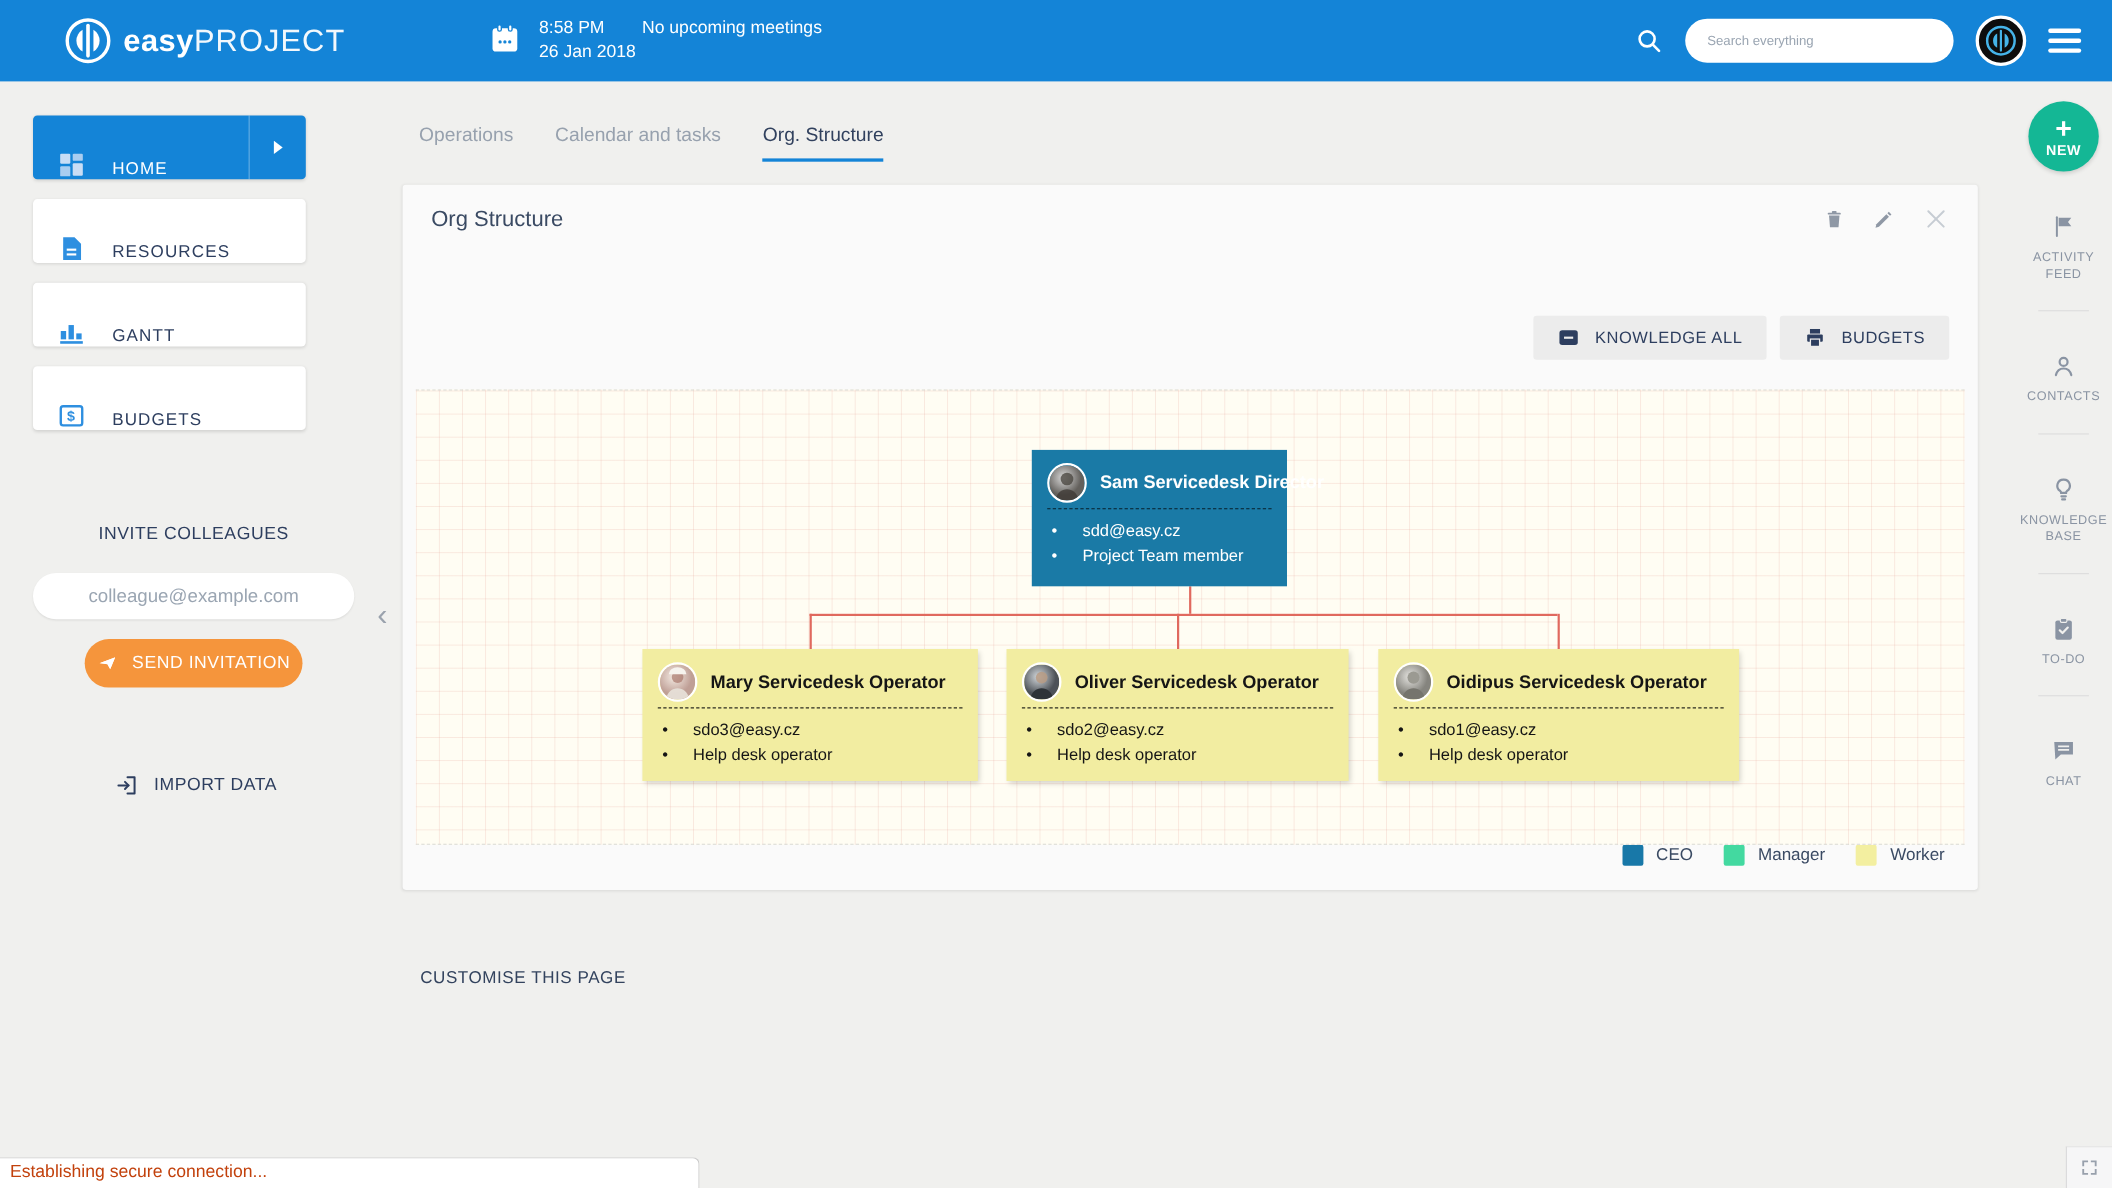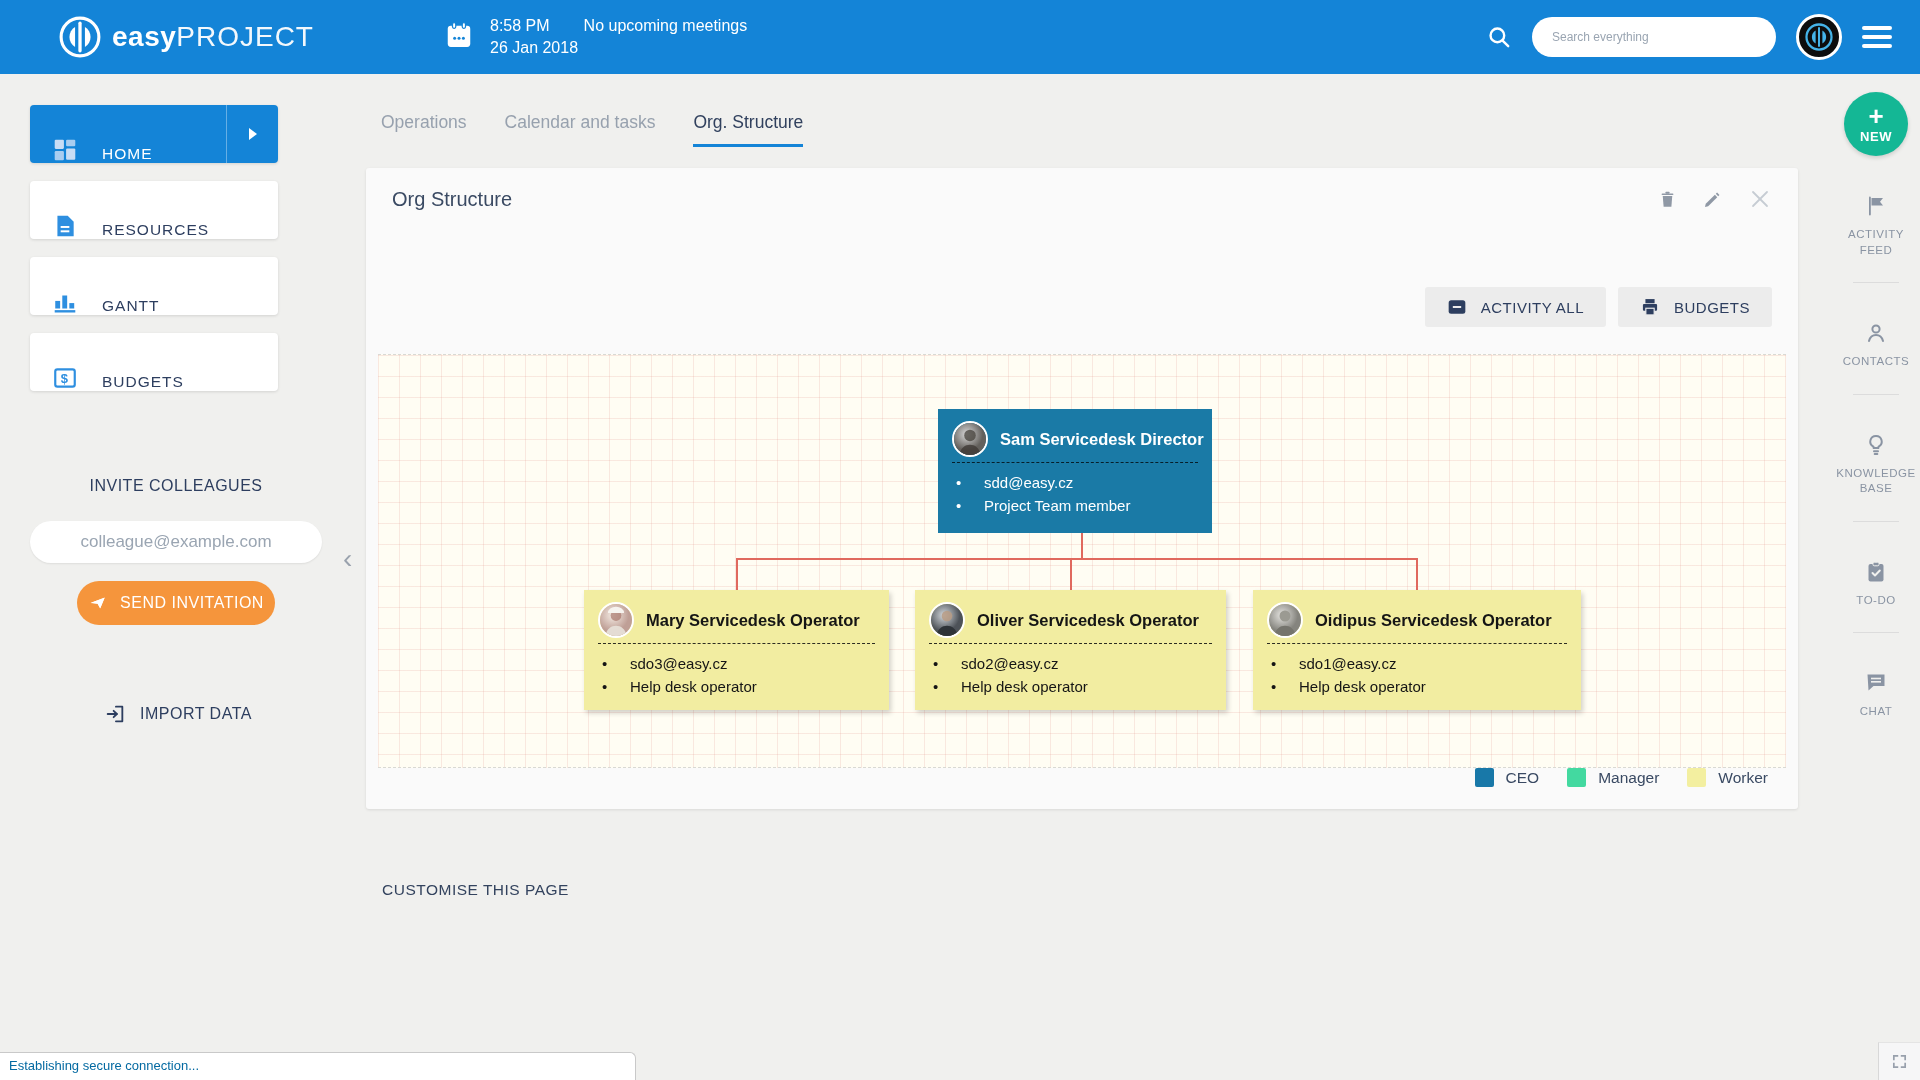--- a/index.html
+++ b/index.html
@@ -91,21 +91,21 @@
   
   .new-btn { width:64px; height:64px; border-radius:50%; background:#14b795; border:none; color:#fff; display:flex; flex-direction:column; align-items:center; justify-content:center; cursor:pointer; font-family:inherit; box-shadow:0 2px 4px rgba(0,0,0,.15); }
   .new-plus { font-size:26px; line-height:22px; font-weight:bold; }
   .new-label { font-size:13px; font-weight:bold; letter-spacing:.5px; margin-top:2px; }
   .rb-item { margin-top:38px; display:flex; flex-direction:column; align-items:center; gap:9px; cursor:pointer; width:88px; }
   .rb-item svg { width:24px; height:24px; }
   .rb-label { font-size:11.5px; letter-spacing:.5px; color:#8a94a3; text-align:center; line-height:1.35; }
   .rb-divider { width:46px; border:none; border-top:1px solid #dcdcdc; margin-top:24px; }
 
   
-  .statusbar { position:absolute; left:0; bottom:0; width:636px; height:28px; background:#fff; border:1px solid #c9c9c9; border-left:none; border-bottom:none; border-radius:0 6px 0 0; font-size:13px; color:#0369a1; line-height:26px; padding-left:9px; }
+  .statusbar { position:absolute; left:0; bottom:0; width:636px; height:28px; background:#fff; border:1px solid #c9c9c9; border-left:none; border-bottom:none; border-radius:0 6px 0 0; font-size:16px; color:#c2410c; line-height:26px; padding-left:9px; }
   .fs-box { position:absolute; right:0; bottom:0; width:42px; height:38px; background:#f6f6f7; border-left:1px solid #d8d8d8; border-top:1px solid #e4e4e4; display:flex; align-items:center; justify-content:center; cursor:pointer; }
   .fs-box svg { width:17px; height:17px; }
 </style>
 </head>
 <body>
 
 <header class="topbar">
   <div class="brand">
     <svg class="brand-logo" viewBox="0 0 24 24">
       <circle cx="12" cy="12" r="10.3" fill="none" stroke="currentColor" stroke-width="1.7"></circle>
@@ -244,41 +244,41 @@
           </svg>
         </span>
       </div>
 
       <div class="toolbar">
         <button class="tool-btn">
           <svg viewBox="0 0 24 24">
             <rect x="2" y="4" width="20" height="16" rx="3" fill="#2d3e5f"></rect>
               <rect x="7" y="10.8" width="10" height="2.4" fill="#ececec"></rect>
           </svg>
-          <span>ACTIVITY ALL</span>
+          <span>KNOWLEDGE ALL</span>
         </button>
         <button class="tool-btn">
           <svg viewBox="0 0 24 24" fill="#2d3e5f">
             <rect x="6.5" y="2.5" width="11" height="5"></rect>
               <rect x="3.5" y="8.5" width="17" height="8" rx="1.2"></rect>
               <rect x="7" y="13.5" width="10" height="8" fill="#2d3e5f" stroke="#ececec" stroke-width="1.4"></rect>
           </svg>
           <span>BUDGETS</span>
         </button>
       </div>
 
       <div class="chart-area">
 
         <div class="conn v" style="left:703px; top:178px; height:25px;"></div>
         <div class="conn h" style="left:358px; top:203px; width:680px;"></div>
         <div class="conn v" style="left:358px; top:203px; height:32px;"></div>
         <div class="conn v" style="left:692px; top:203px; height:32px;"></div>
         <div class="conn v" style="left:1038px; top:203px; height:32px;"></div>
 
-        <div class="org-node root" style="left:560px; top:54px; width:274px; height:124px;">
+        <div class="org-node root" style="left:560px; top:54px; width:232px; height:124px;">
           <div class="node-head">
             <span class="avatar">
               <svg viewBox="0 0 36 36">
                   <defs>
                     <radialGradient id="g1" cx="40%" cy="35%">
                       <stop offset="0%" stop-color="#d9d9d9"></stop>
                       <stop offset="100%" stop-color="#63605c"></stop>
                     </radialGradient>
                   </defs>
               <rect width="36" height="36" fill="url(#g1)"></rect>

